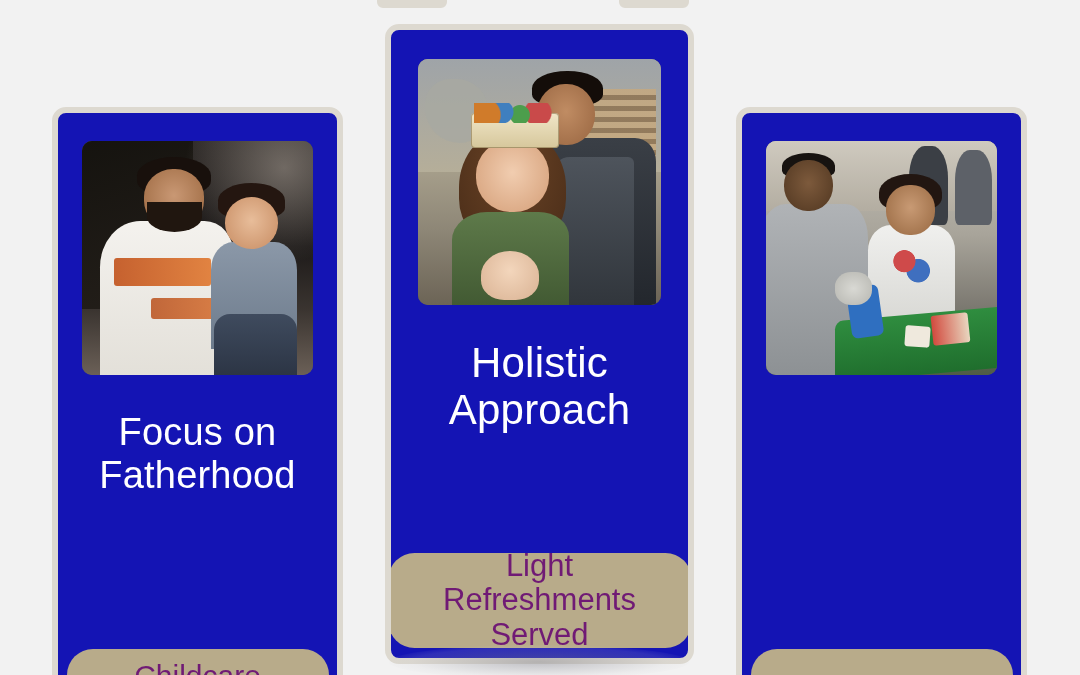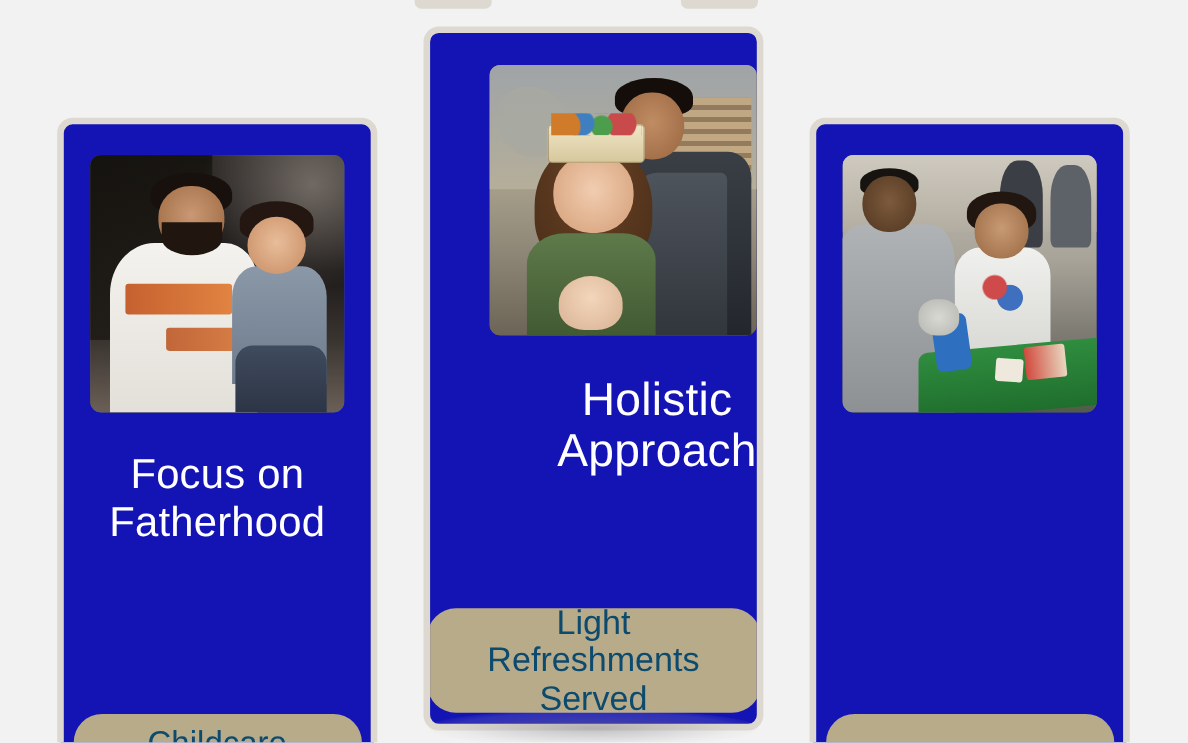--- a/index.html
+++ b/index.html
@@ -49,21 +49,21 @@
     letter-spacing: 0.2px;
     white-space: pre-line;
   }
 
   .pill {
     position: absolute;
     left: 50%;
     transform: translateX(-50%);
     background: #b8ab8a;
     border-radius: 26px;
-    color: #0c4a6e;
+    color: #701a75;
     text-align: center;
     line-height: 1.1;
     white-space: pre-line;
     display: flex;
     align-items: center;
     justify-content: center;
     box-sizing: border-box;
   }
 
   
@@ -99,21 +99,20 @@
     font-size: 30px;
     padding: 6px 10px;
   }
 
   
   .card-center {
     left: 385px;
     top: 24px;
     width: 309px;
     height: 640px;
-    align-items: flex-end;
   }
   .card-center .card-photo {
     width: 243px;
     height: 246px;
     margin-top: 29px;
   }
   .card-center .card-title {
     font-size: 42px;
     margin-top: 34px;
   }

